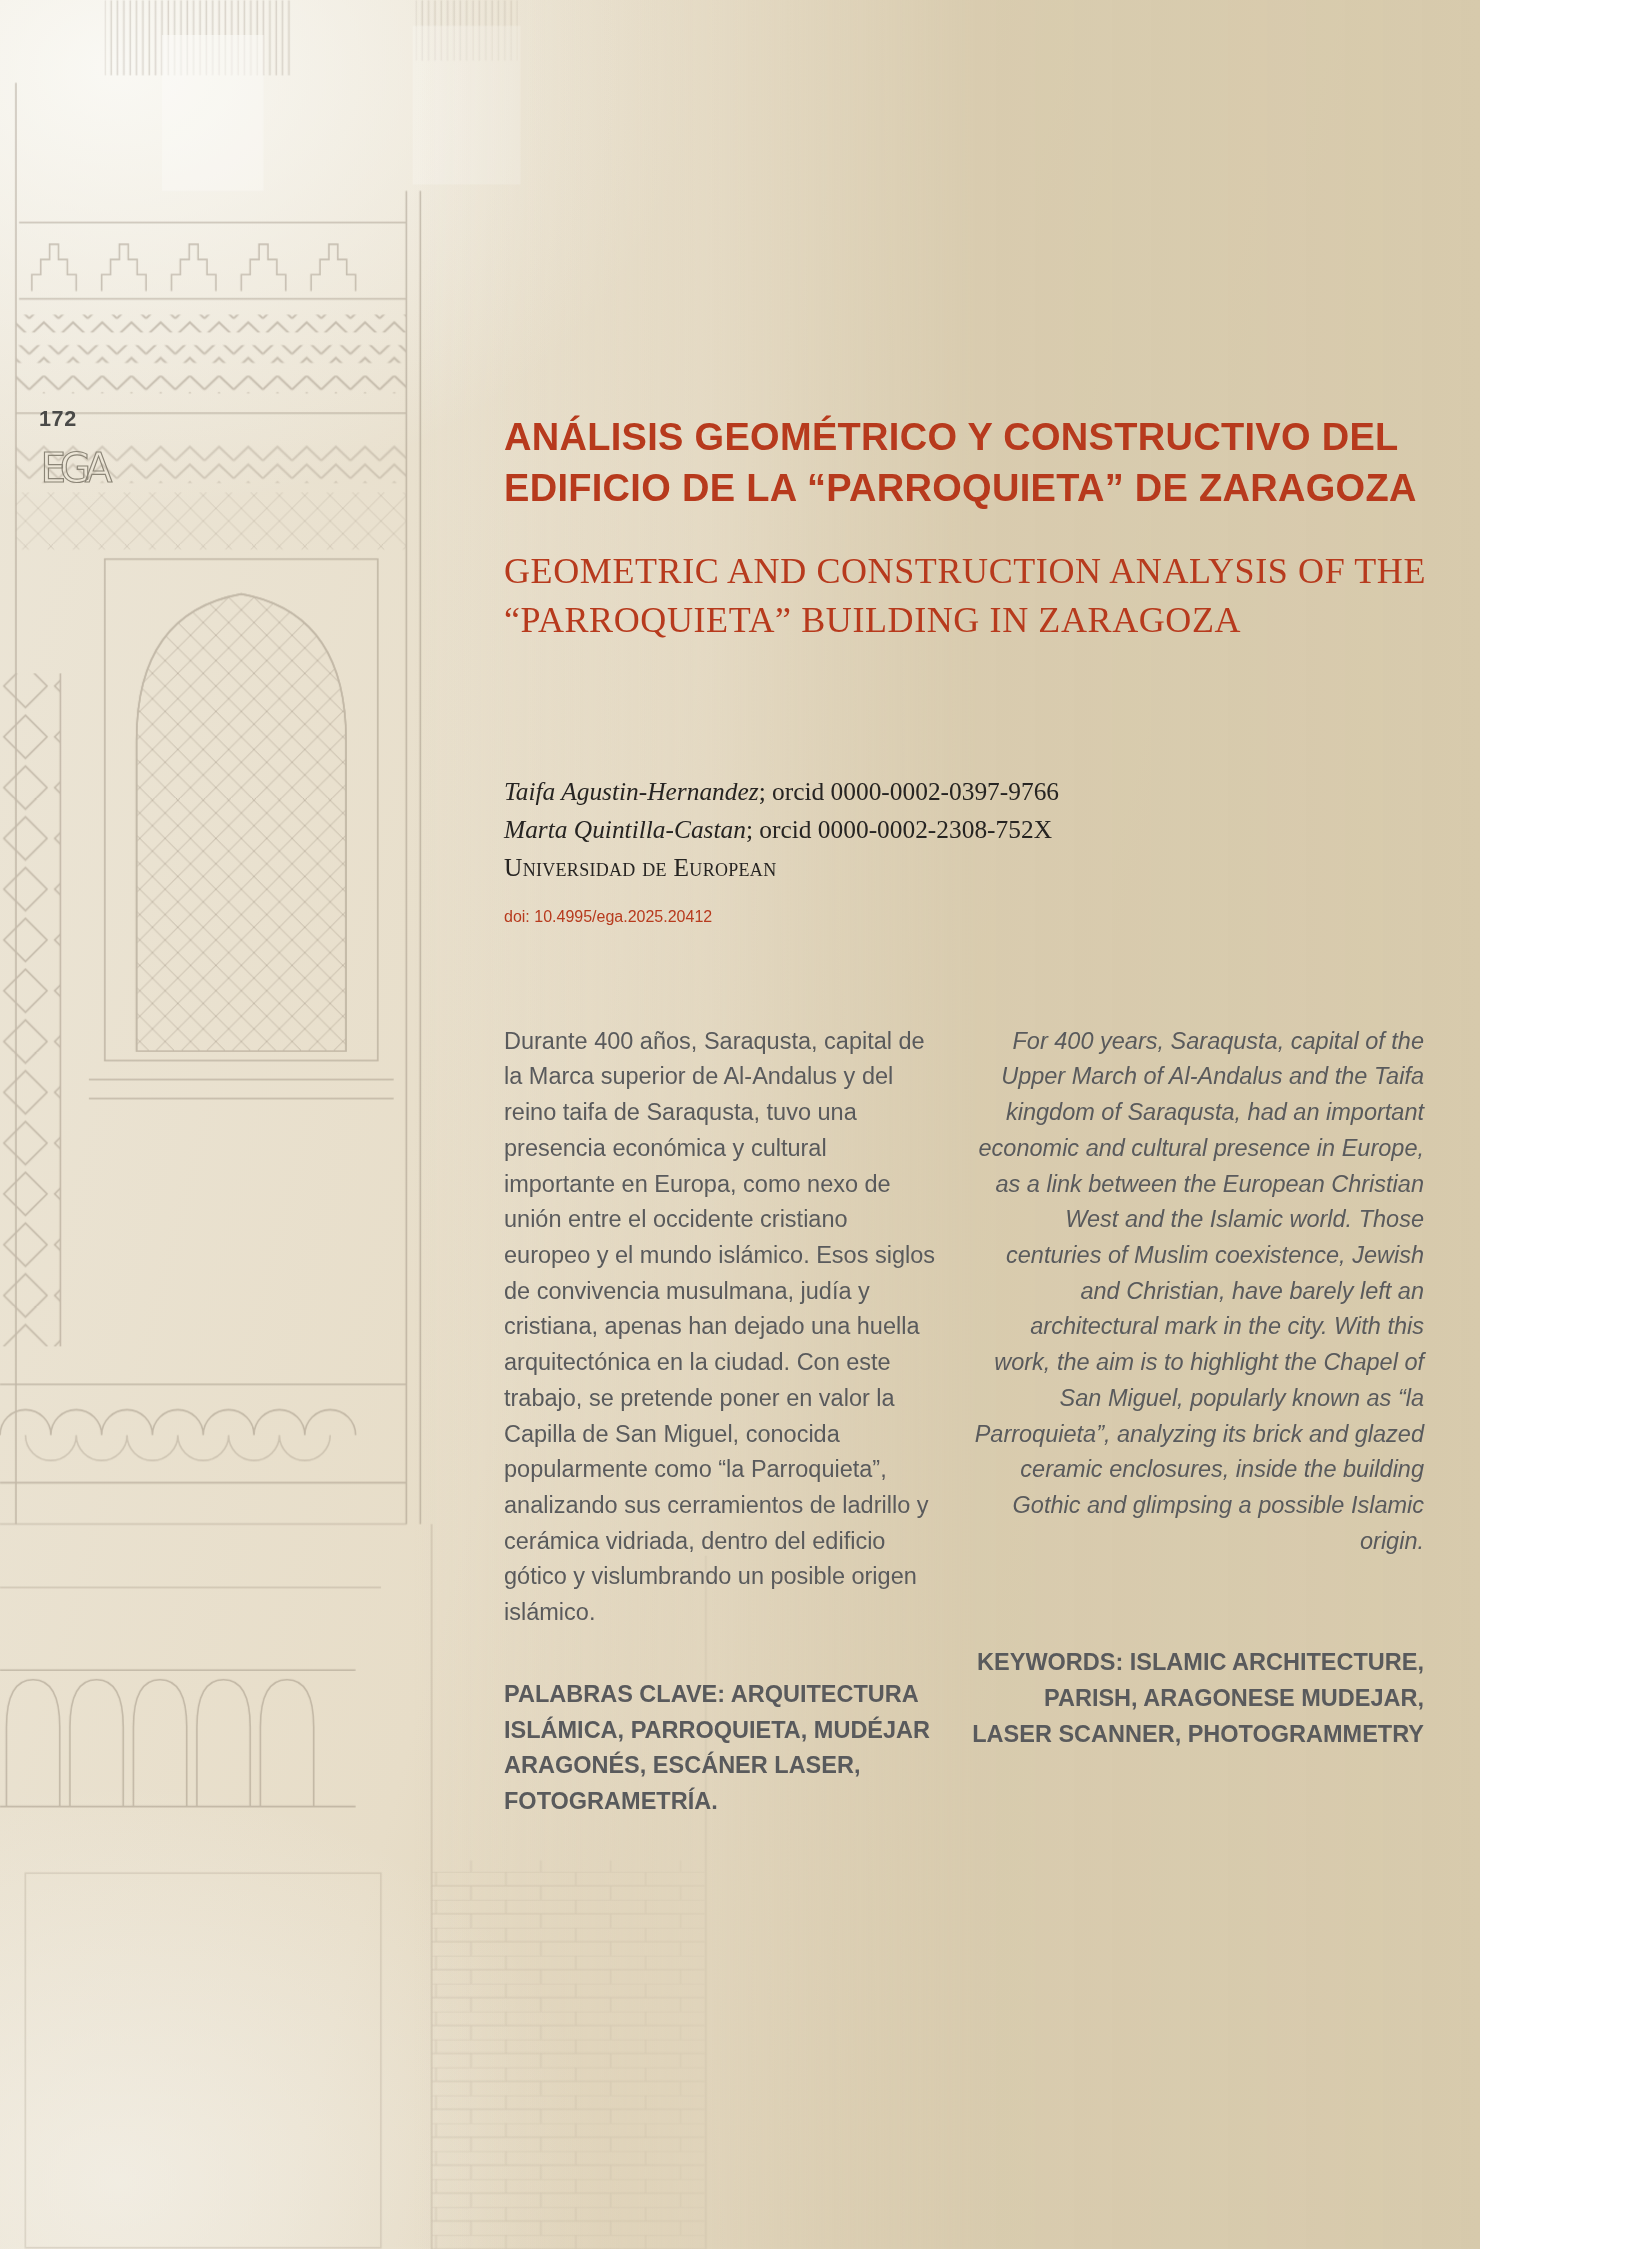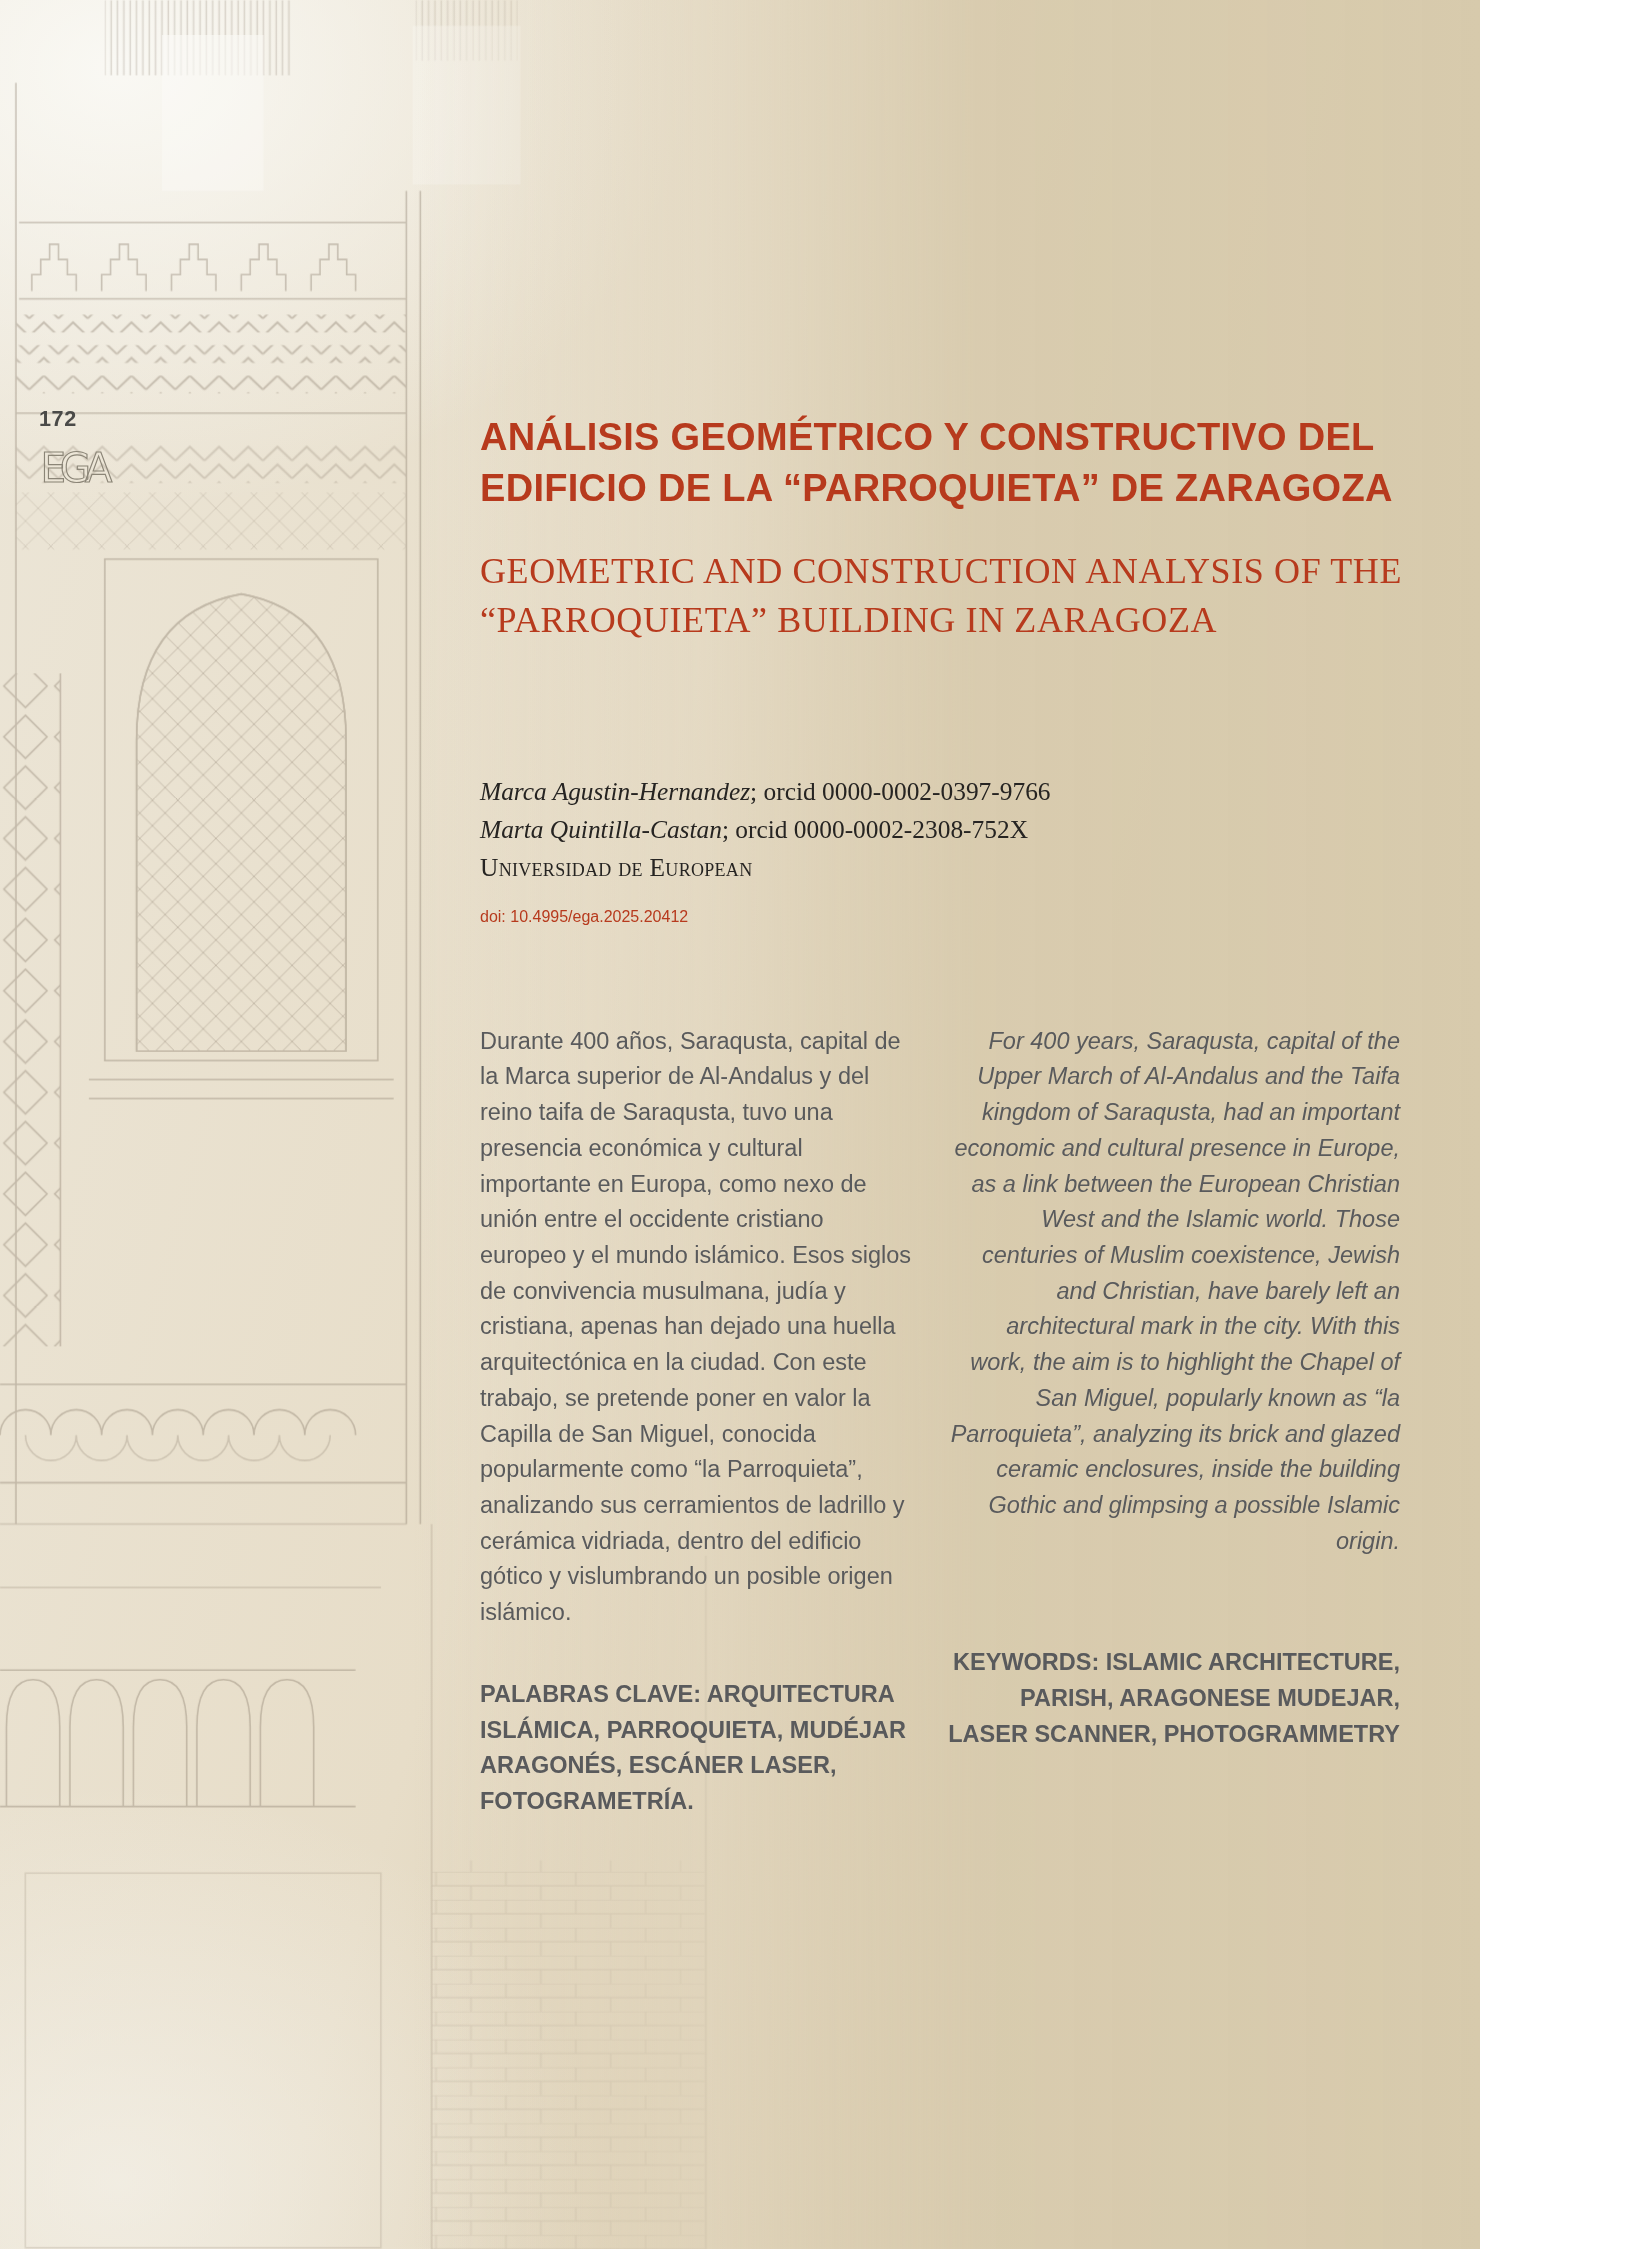--- a/index.html
+++ b/index.html
@@ -26,21 +26,21 @@
       rgba(216,203,174,0.95) 66%,
       rgba(215,202,172,1) 100%);
   }
 
   .sidebar { position:absolute; left:39px; top:406px; z-index:3; }
   .page-number {
     font-size:21.6px; font-weight:bold; color:#4a4a48; letter-spacing:0.6px;
     margin-bottom:6.4px;
   }
 
-  .content { position:absolute; left:480px; top:412px; width:1016px; z-index:3; }
+  .content { position:absolute; left:504px; top:412px; width:1016px; z-index:3; }
 
   .title-es {
     margin:0; width:1003px;
     font-size:38px; font-weight:bold; line-height:1.34; letter-spacing:0.3px;
     color:#b73a1d;
   }
   .title-en {
     margin:33px 0 0 0; width:953px;
     font-family:"Liberation Serif","DejaVu Serif",serif;
     font-size:36px; font-weight:500; line-height:1.36; letter-spacing:0.6px;
@@ -160,21 +160,21 @@
     </div>
   </aside>
 
   <main class="content">
 
     <h1 class="title-es">ANÁLISIS GEOMÉTRICO Y CONSTRUCTIVO DEL EDIFICIO DE LA “PARROQUIETA” DE ZARAGOZA</h1>
     <h2 class="title-en">GEOMETRIC AND CONSTRUCTION ANALYSIS OF THE “PARROQUIETA” BUILDING IN ZARAGOZA</h2>
 
     <div class="authors">
       <div class="author-line">
-        <span class="author-name">Marca Agustin-Hernandez</span><span class="author-orcid">; orcid 0000-0002-0397-9766</span>
+        <span class="author-name">Taifa Agustin-Hernandez</span><span class="author-orcid">; orcid 0000-0002-0397-9766</span>
       </div>
       <div class="author-line">
         <span class="author-name">Marta Quintilla-Castan</span><span class="author-orcid">; orcid 0000-0002-2308-752X</span>
       </div>
       <div class="affiliation">Universidad de European</div>
     </div>
 
     <div class="doi">doi: 10.4995/ega.2025.20412</div>
 
     <div class="columns">

